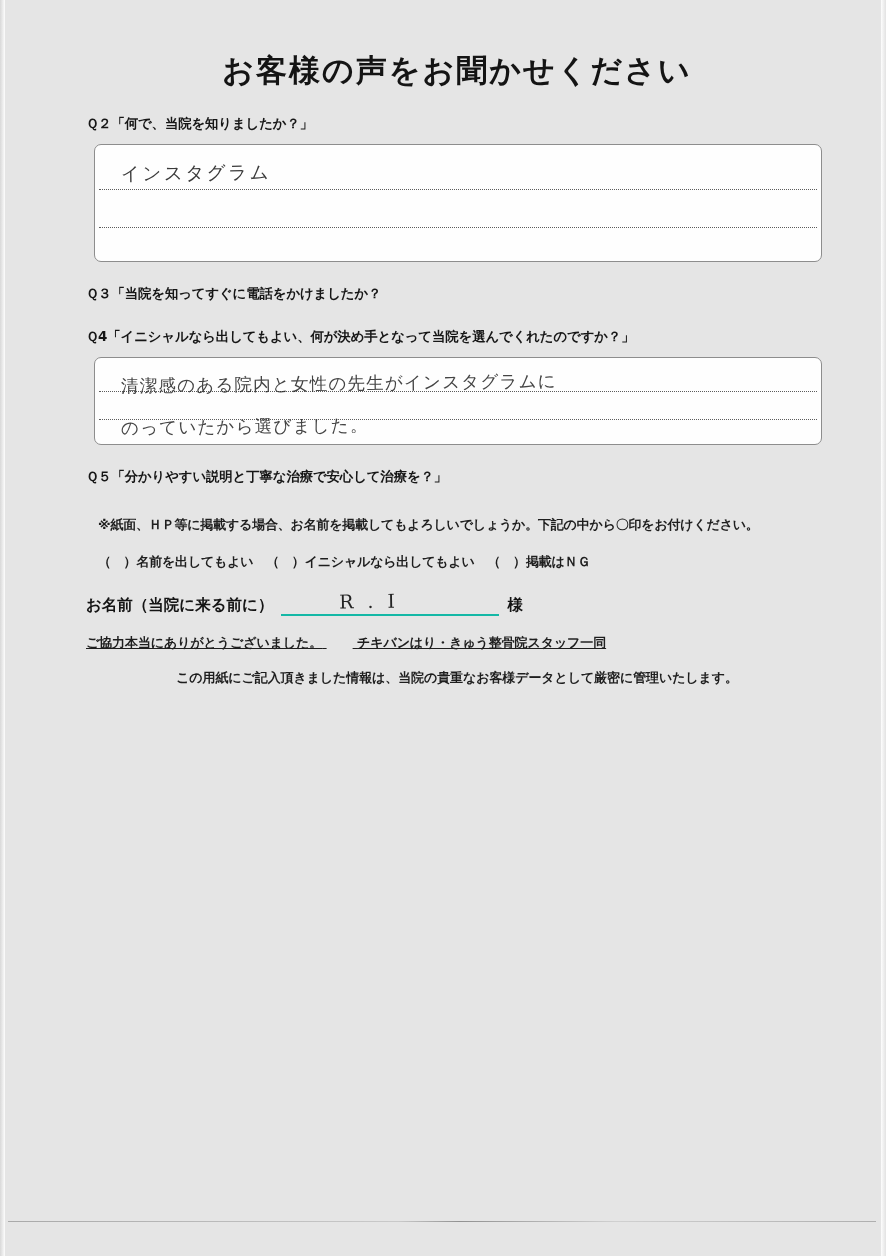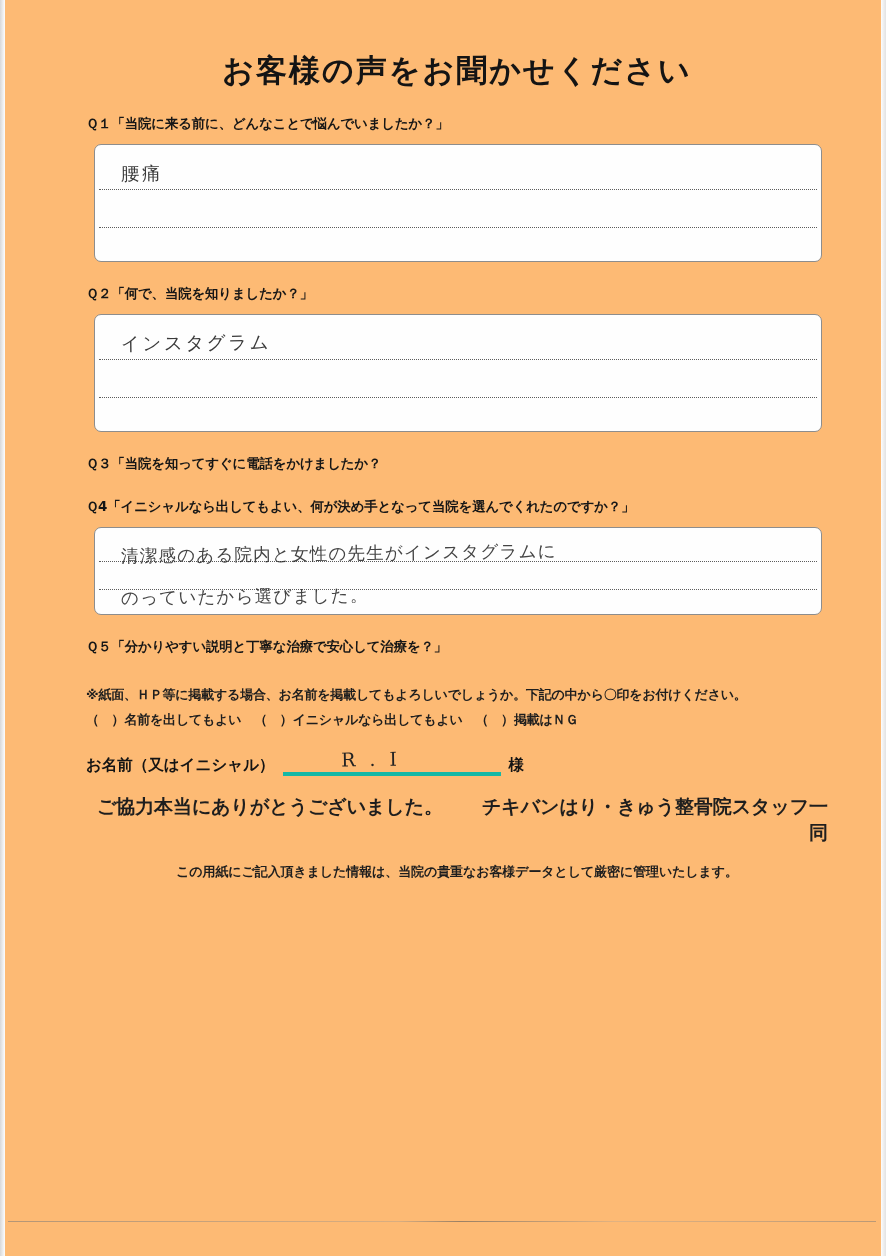--- a/index.html
+++ b/index.html
@@ -14,21 +14,21 @@
     position: relative;
     font-family: "DejaVu Sans", "Liberation Sans", sans-serif;
     color: #1a1a1a;
     overflow: hidden;
   }
 
   
   .scan-sheet {
     position: absolute;
     inset: 0;
-    background: #fdba74;
+    background: #e5e5e5;
   }
   .scan-edge-left {
     position: absolute;
     left: 0; top: 0; bottom: 0;
     width: 5px;
     background: linear-gradient(to right, #d8d8d8, #fdfdfd);
   }
   .scan-edge-right {
     position: absolute;
     right: 0; top: 0; bottom: 0;
@@ -142,57 +142,58 @@
 
   
   .consent {
     margin-top: 24px;
     font-size: 13px;
     font-weight: bold;
     line-height: 25px;
     color: #1e1e1e;
     letter-spacing: -0.2px;
   }
-  .consent p { margin: 0; }
+  .consent p { margin: 12px; }
 
   .name-row {
     margin-top: 14px;
     display: flex;
     align-items: flex-end;
     font-size: 15.5px;
     font-weight: bold;
     color: #141414;
   }
   .name-field {
     position: relative;
     width: 218px;
     margin: 0 8px;
-    border-bottom: 4px solid #14b8a6;
+    border-bottom: 2px solid #14b8a6;
     height: 26px;
   }
   .name-value {
     position: absolute;
     left: 58px;
     bottom: 2px;
     font-size: 19px;
     font-weight: normal;
     letter-spacing: 4px;
     color: #232323;
     font-family: "DejaVu Serif", "Liberation Serif", serif;
     transform: rotate(-1deg);
   }
   .name-suffix { font-size: 15.5px; }
 
   .thanks {
     margin-top: 18px;
-    text-align: right;
-    font-size: 19px;
+    text-align: left;
+    font-size: 13px;
     font-weight: bold;
     color: #1e1e1e;
     letter-spacing: -0.1px;
+    text-decoration: underline;
   }
   .thanks .gap { display: inline-block; width: 26px; }
 
   .privacy {
     margin-top: 17px;
     text-align: center;
     font-size: 13px;
     font-weight: bold;
     color: #1e1e1e;
     letter-spacing: -0.1px;
@@ -203,29 +204,20 @@
 
 <div class="scan-sheet">
   <div class="scan-edge-left"></div>
   <div class="scan-edge-right"></div>
 
   <div class="page-inner">
 
     <h1 class="doc-title">お客様の声をお聞かせください</h1>
 
 
-    <div class="question-block">
-      <div class="q-label">Ｑ１「当院に来る前に、どんなことで悩んでいましたか？」</div>
-      <div class="answer-box h-small">
-        <div class="rule r1"></div>
-        <div class="rule r2"></div>
-        <div class="hw-line ink pos-1">腰痛</div>
-        <div class="hw-line ink pos-2"></div>
-      </div>
-    </div>
 
     <div class="question-block">
       <div class="q-label">Ｑ２「何で、当院を知りましたか？」</div>
       <div class="answer-box h-small">
         <div class="rule r1"></div>
         <div class="rule r2"></div>
         <div class="hw-line ink pos-1">インスタグラム</div>
         <div class="hw-line ink pos-2"></div>
       </div>
     </div>
@@ -249,21 +241,21 @@
     <div class="question-block">
       <div class="q-label">Ｑ５「分かりやすい説明と丁寧な治療で安心して治療を？」</div>
     </div>
 
     <div class="consent">
       <p>※紙面、ＨＰ等に掲載する場合、お名前を掲載してもよろしいでしょうか。下記の中から〇印をお付けください。</p>
       <p>（　）名前を出してもよい　（　）イニシャルなら出してもよい　（　）掲載はＮＧ</p>
     </div>
 
     <div class="name-row">
-      <span>お名前（又はイニシャル）</span>
+      <span>お名前（当院に来る前に）</span>
       <span class="name-field">
         <span class="name-value">R . I</span>
       </span>
       <span class="name-suffix">様</span>
     </div>
 
     <div class="thanks">
       <span>ご協力本当にありがとうございました。</span>
       <span class="gap"></span>
       <span>チキバンはり・きゅう整骨院スタッフ一同</span>

